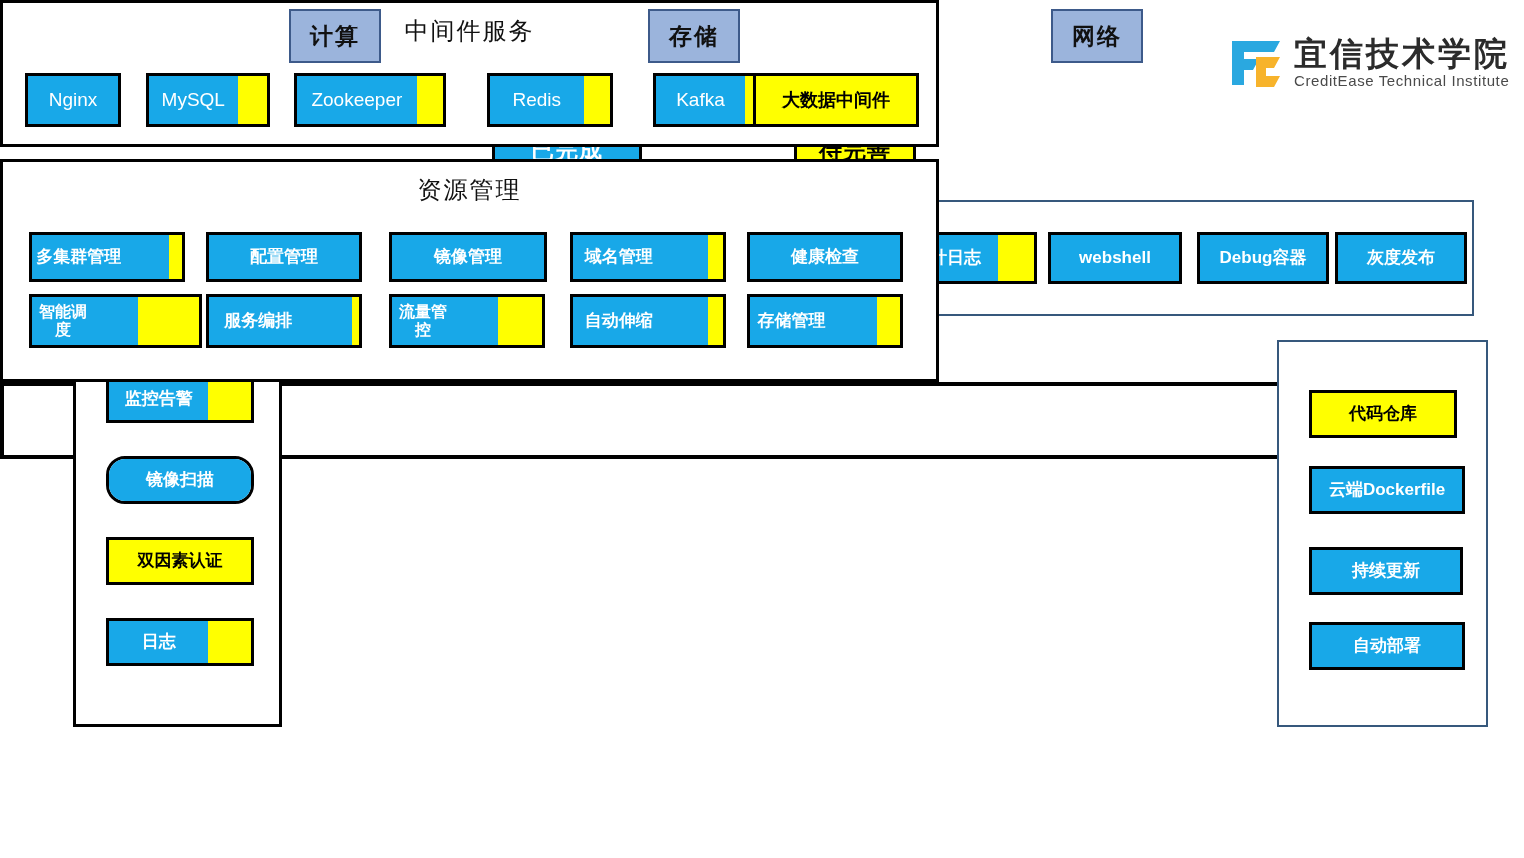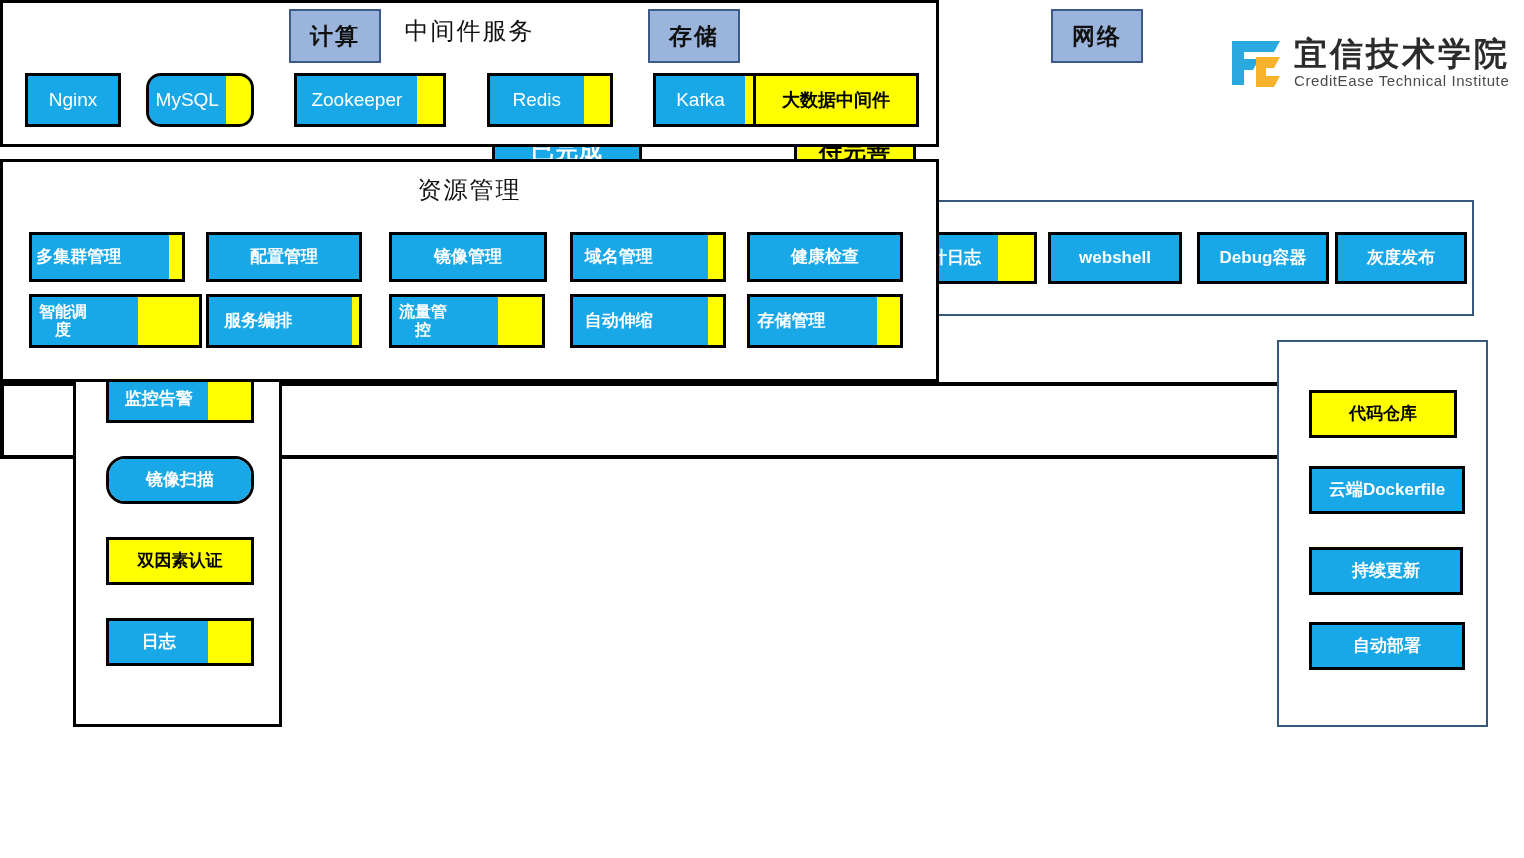--- a/index.html
+++ b/index.html
@@ -189,21 +189,21 @@
         <div class="tail" style="width: 30%;"></div>
       </div>
     </div>
 
   <div class="mid-col">
     <div class="frame-black mid-mw" id="midMw">
       <div class="sec-title">中间件服务</div>
     <div class="box" style="width: 96px; left: 22px;">
           <div class="body" style="width: 100%;">Nginx</div>
         </div>
-        <div class="box" style="width: 108px; left: 143px; border-radius: 15px;">
+        <div class="box" style="width: 124px; left: 143px;">
           <div class="body" style="width: 75%;">MySQL</div>
           <div class="tail" style="width: 25%;"></div>
         </div>
         <div class="box" style="width: 152px; left: 291px;">
           <div class="body" style="width: 82%;">Zookeeper</div>
           <div class="tail" style="width: 18%;"></div>
         </div>
         <div class="box" style="width: 126px; left: 484px;">
           <div class="body" style="width: 78%;">Redis</div>
           <div class="tail" style="width: 22%;"></div>

